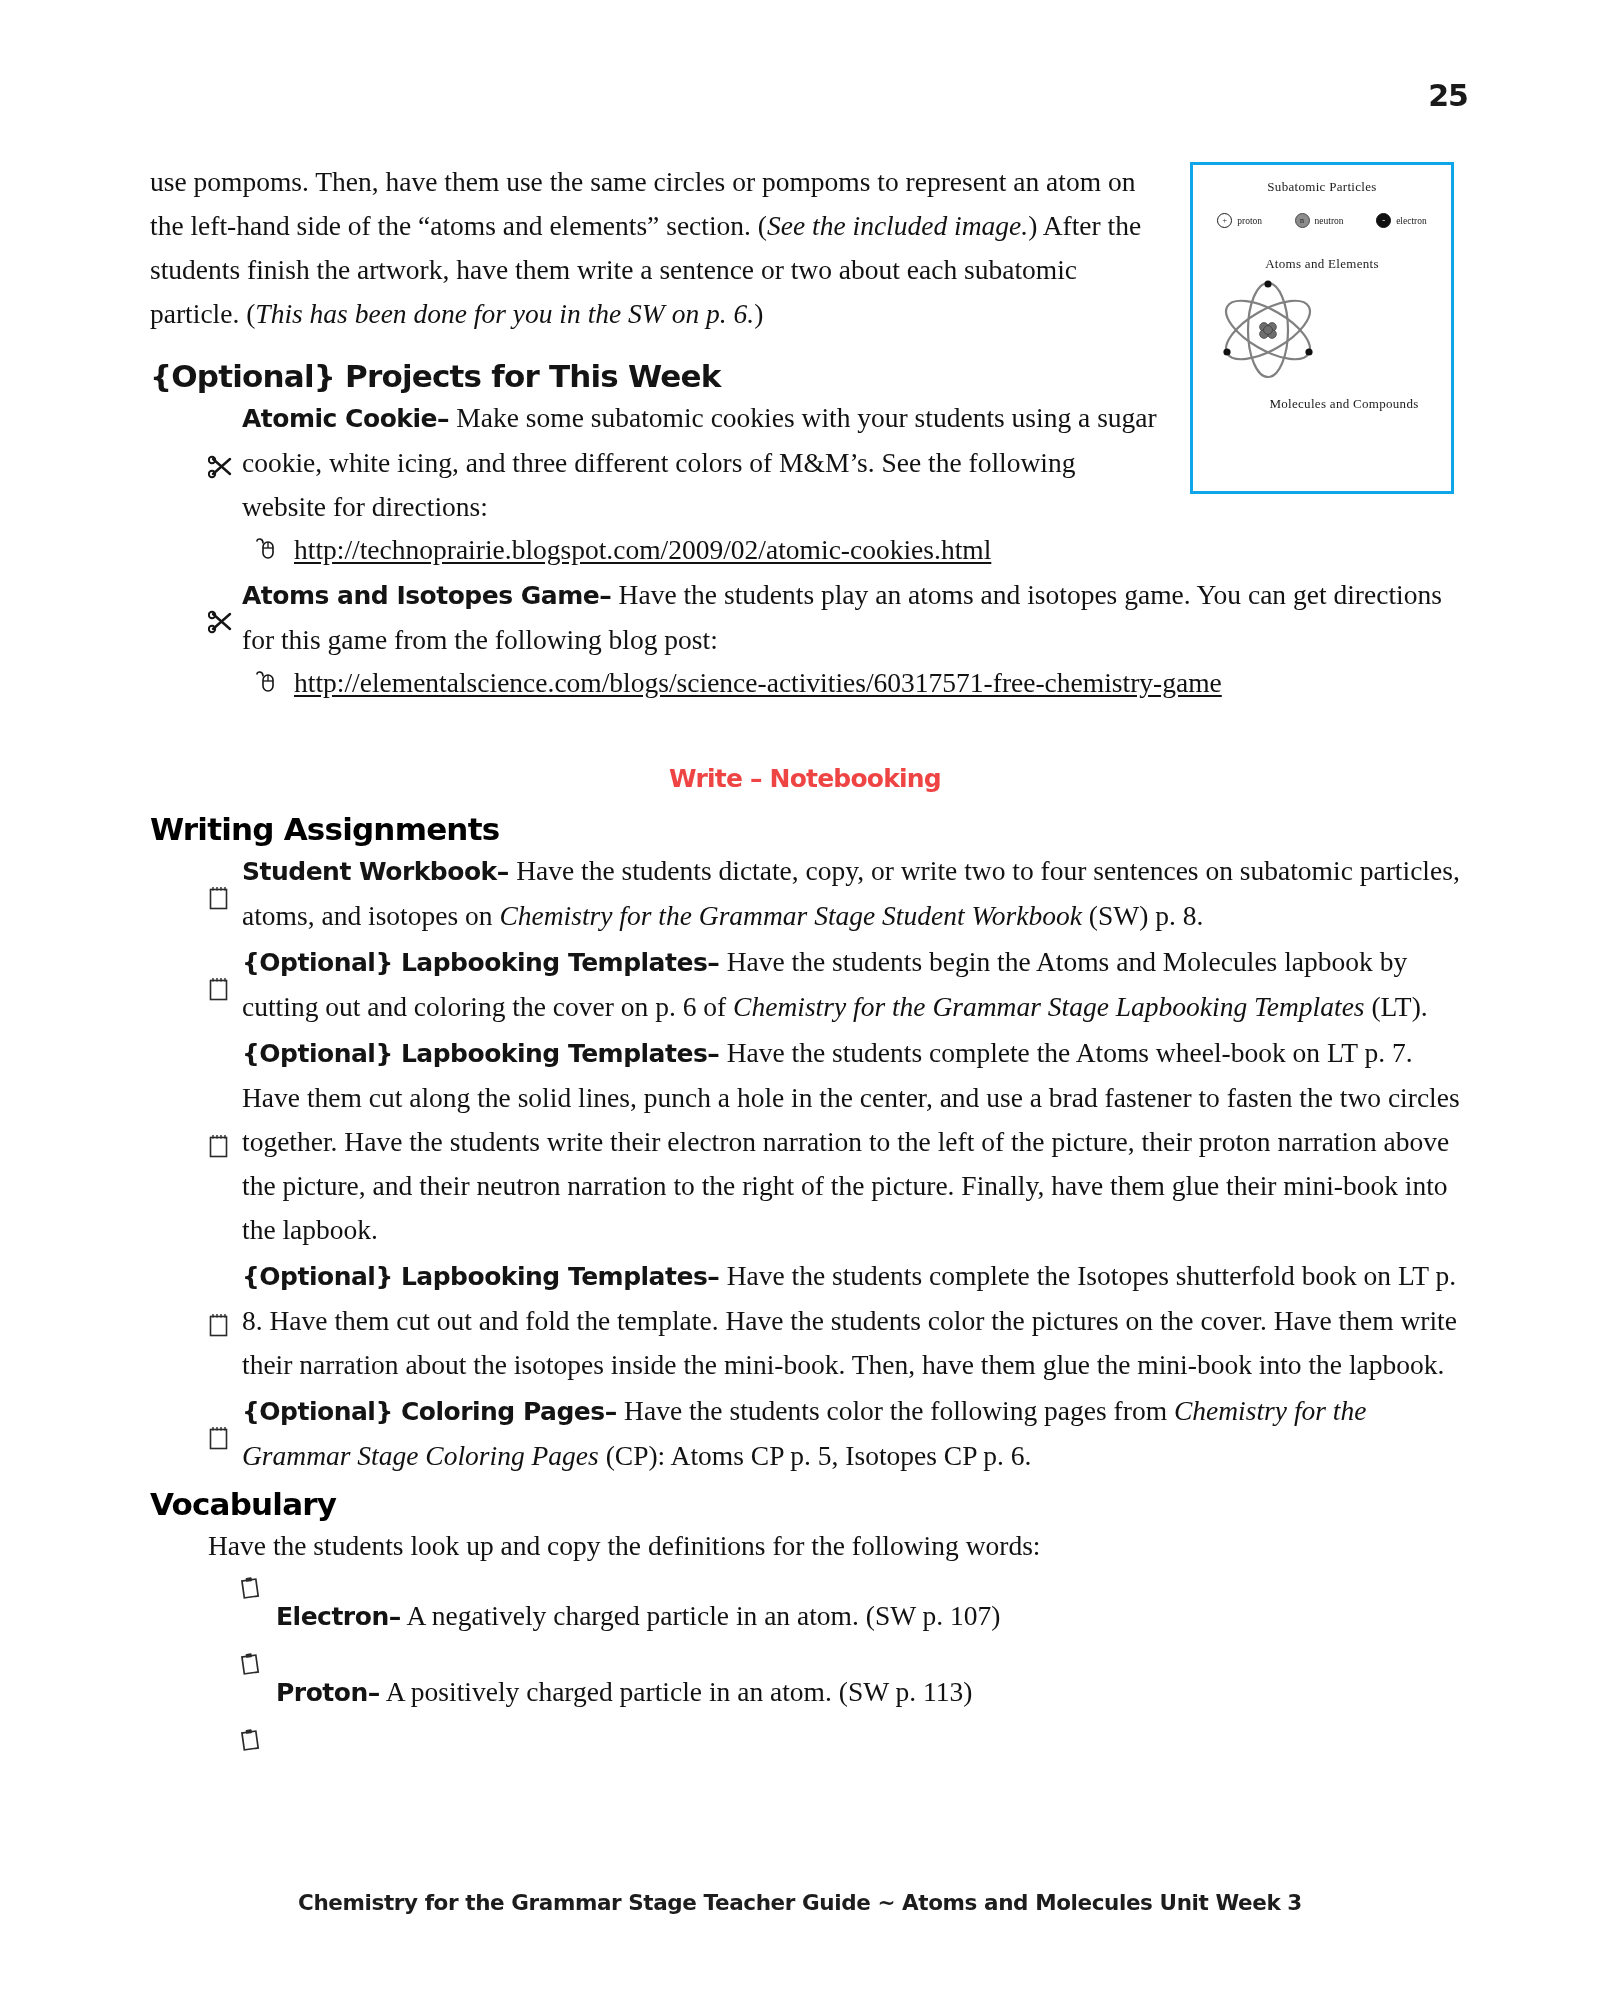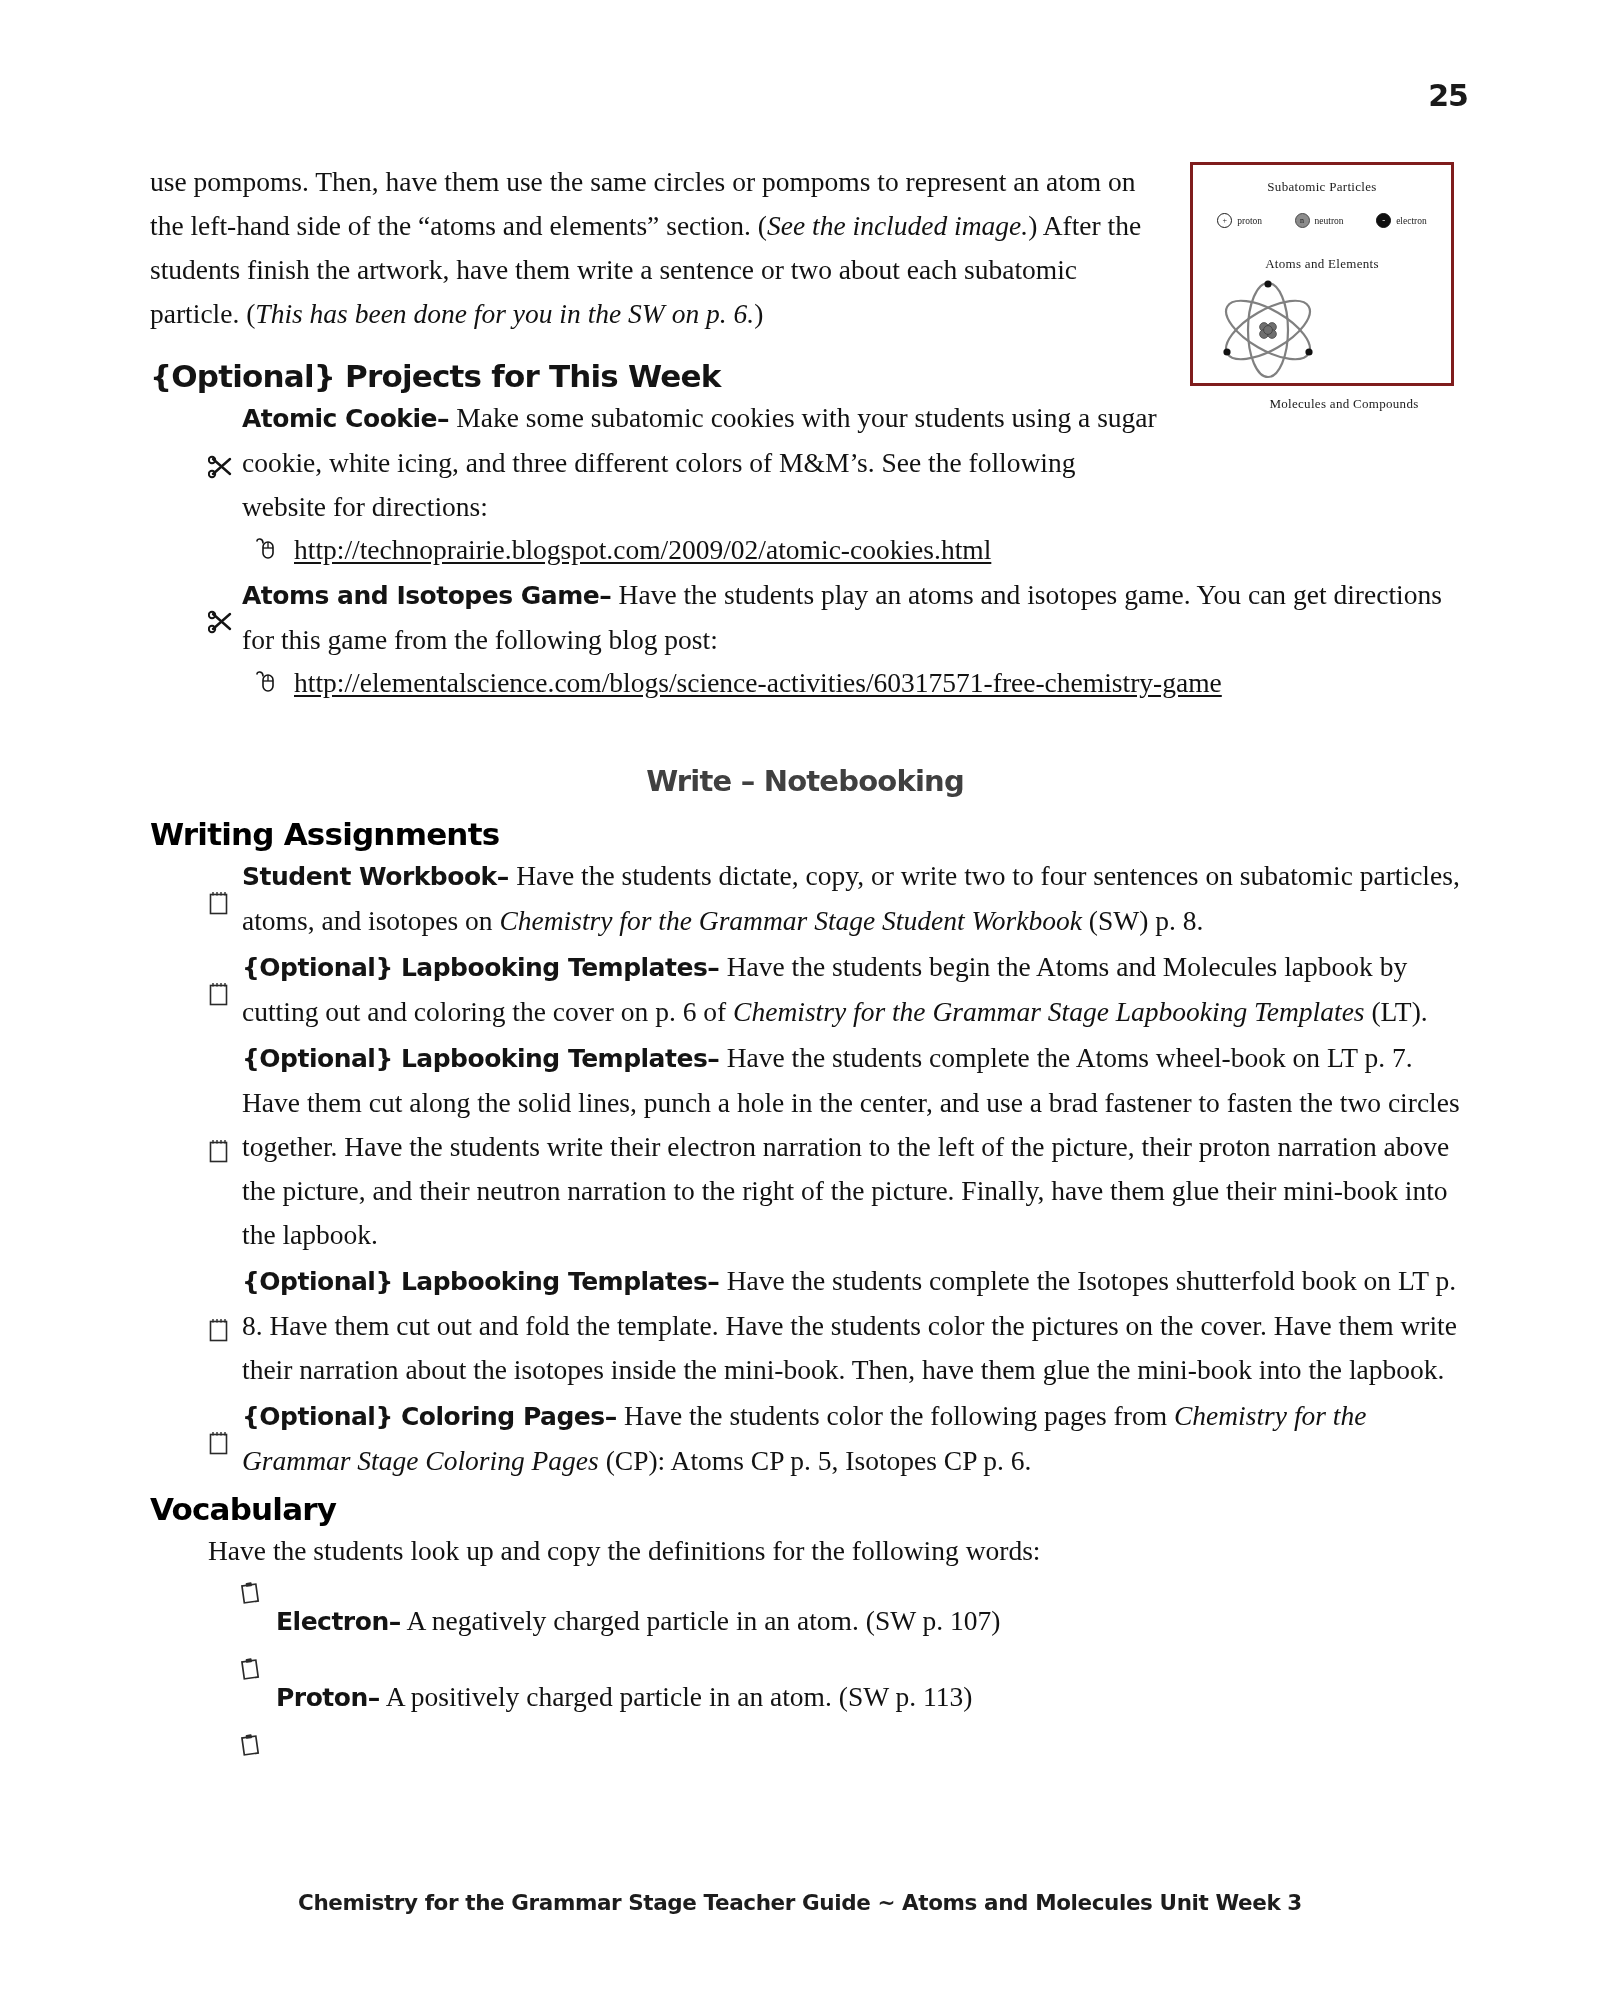--- a/index.html
+++ b/index.html
@@ -66,24 +66,24 @@
     margin-left: 26px;
     margin-bottom: 14px;
     margin-top: 2px;
   }
   .intro-para {
     text-align: left;
   }
 
   
   .figure-box {
-    border: 3px solid #7f1d1d;
+    border: 3px solid #0ea5e9;
     background: #fff;
     width: 264px;
-    height: 224px;
+    height: 332px;
     position: relative;
     box-sizing: border-box;
   }
   .fig-title {
     text-align: center;
     font-family: "Liberation Serif", serif;
     font-size: 13px;
     color: #1b1b1b;
     letter-spacing: 0.3px;
   }
@@ -147,25 +147,25 @@
     margin: 22px 0 2px 0;
     font-size: 31px;
     font-family: "DejaVu Sans", sans-serif;
     font-weight: 700;
     letter-spacing: -0.8px;
     color: #141414;
   }
   h1.center-heading {
     margin: 60px 0 18px 0;
     text-align: center;
-    font-size: 29px;
+    font-size: 25px;
     font-family: "DejaVu Sans", sans-serif;
     font-weight: 700;
     letter-spacing: -0.8px;
-    color: #404040;
+    color: #ef4444;
   }
   h2.sub-heading {
     margin: 8px 0 2px 0;
     font-size: 31px;
     font-family: "DejaVu Sans", sans-serif;
     font-weight: 700;
     letter-spacing: -0.8px;
     color: #000000;
   }
 

